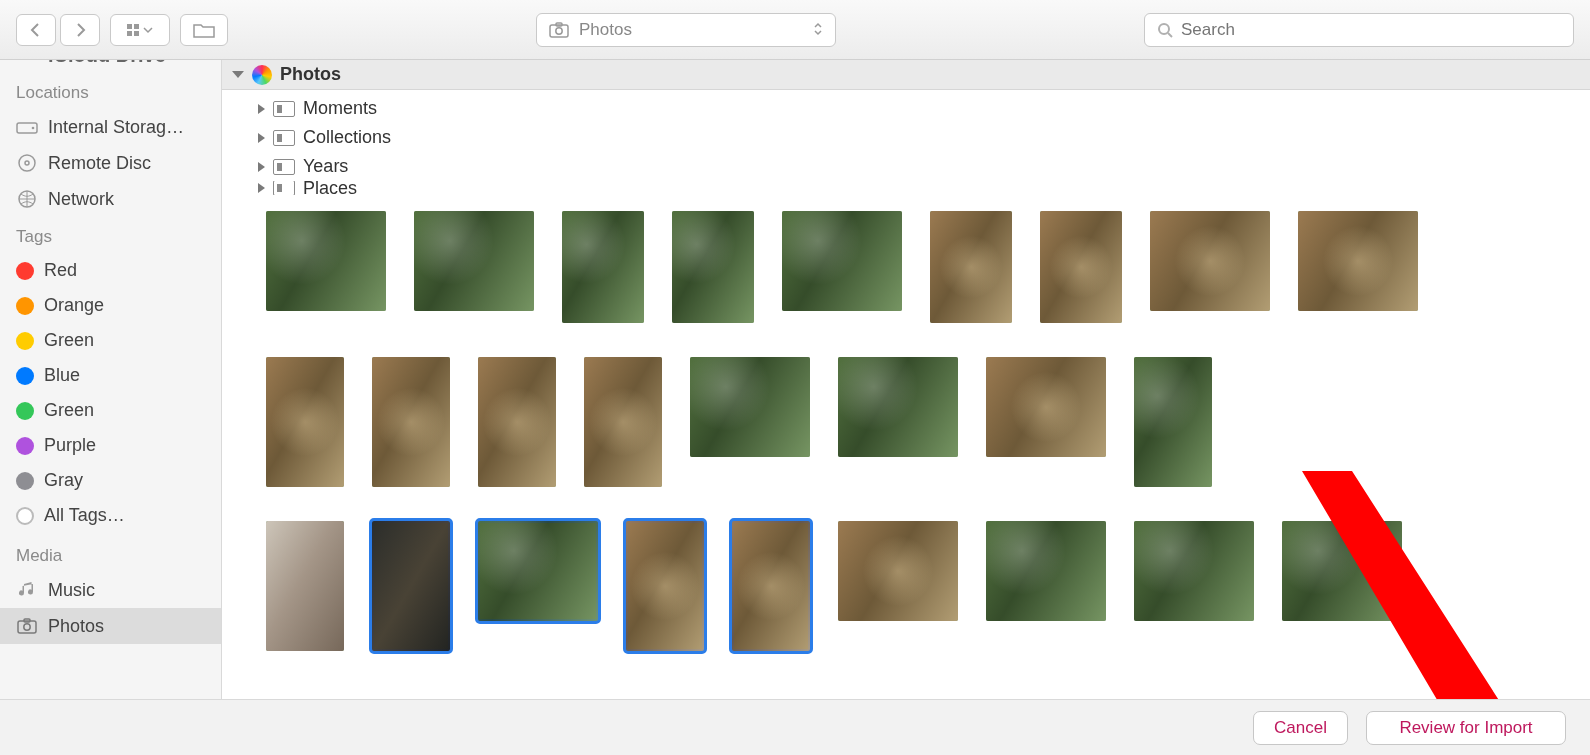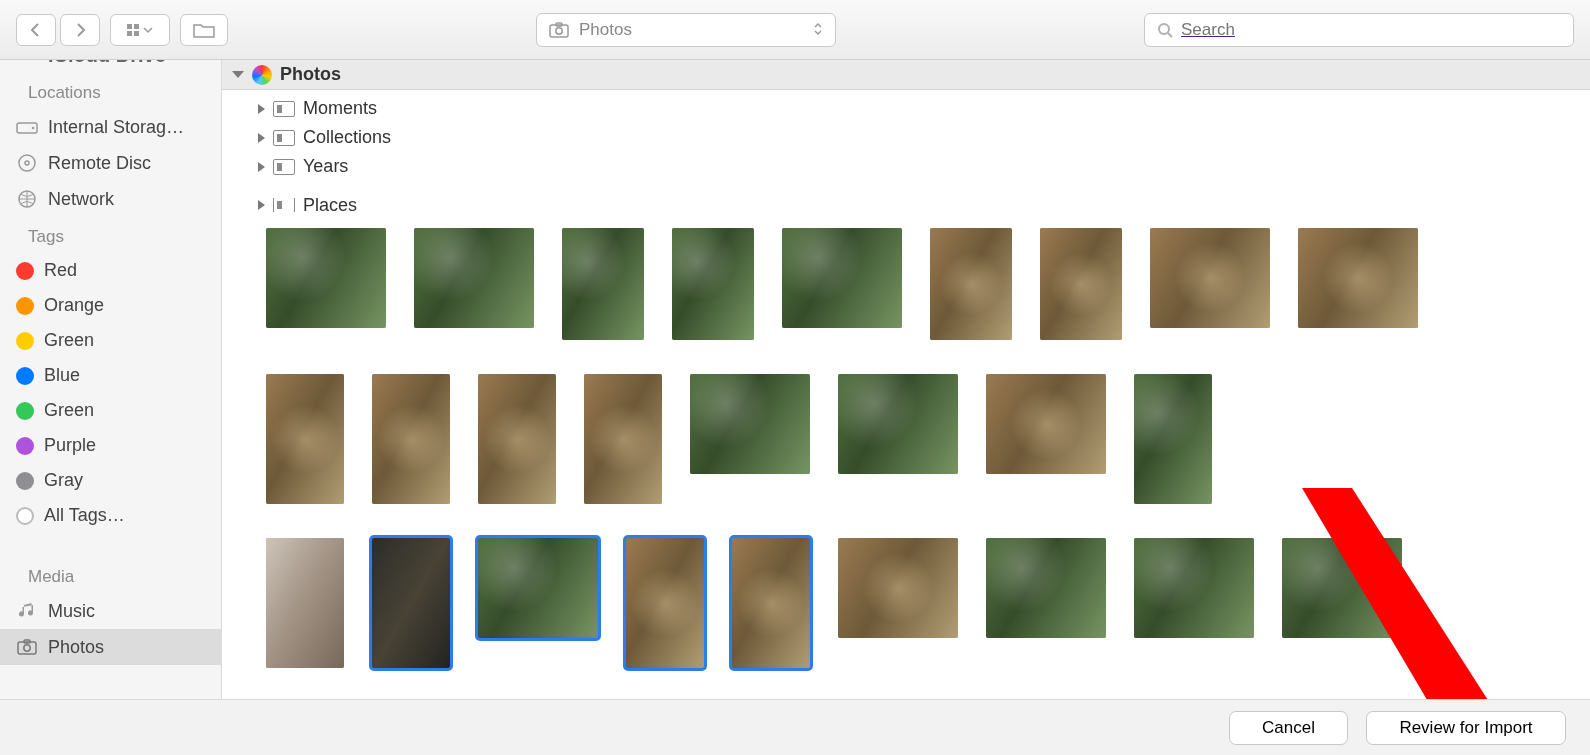--- a/index.html
+++ b/index.html
@@ -60,21 +60,21 @@
   border: 1px solid #c9c9c9;
   border-radius: 6px;
   background: #fff;
   display: flex;
   align-items: center;
   padding: 0 12px;
   color: #b0b0b0;
   gap: 8px;
 }
 .search-box input {
-  border: none; outline: none; flex: 1; font-size: 17px; color: #4c1d95; background: transparent; text-decoration: underline;
+  border: none; outline: none; flex: 1; font-size: 17px; color: #4c1d95; background: transparent;
 }
 
 
 .main { display: flex; height: calc(100% - 60px - 56px); }
 
 
 .sidebar {
   width: 222px;
   background: #f5f5f5;
   border-right: 1px solid #d9d9d9;
@@ -83,21 +83,21 @@
 }
 .sb-top-clip {
   padding: 4px 12px 10px 48px;
   font-size: 20px;
   font-weight: 600;
   color: #666;
   white-space: nowrap;
   overflow: hidden;
 }
 .sb-section-title {
-  padding: 6px 12px 6px 28px;
+  padding: 6px 12px 6px 16px;
   font-size: 17px;
   color: #8a8a8a;
   font-weight: 500;
 }
 .sb-item {
   display: flex;
   align-items: center;
   gap: 10px;
   padding: 7px 12px 7px 16px;
   font-size: 18px;
@@ -157,21 +157,21 @@
   padding: 4px 10px 4px 36px;
   font-size: 18px;
   color: #333;
 }
 .rect-icon {
   width: 22px; height: 16px; border: 1.5px solid #8a8a8a; border-radius: 2px;
   background: #fff;
   position: relative;
 }
 .rect-icon::before { content:""; position:absolute; top:3px; left:3px; width:5px; height:8px; background:#8a8a8a; }
-.partial-row { padding-left: 36px; height: 14px; overflow: hidden; margin-top: 17px; }
+.partial-row { padding-left: 36px; height: 14px; overflow: hidden; }
 
 
 .grid-wrap { flex: 1; overflow: auto; padding: 8px 16px 12px 10px; position: relative; }
 .grid-row { display: flex; gap: 28px; margin-bottom: 34px; padding-left: 34px; }
 .thumb {
   width: 120px; height: 100px;
   background: #6b8e5a;
   border-radius: 2px;
   position: relative;
   overflow: hidden;
@@ -209,22 +209,22 @@
   justify-content: flex-end;
   gap: 18px;
   padding-right: 24px;
 }
 .btn {
   height: 34px;
   border: 1px solid #c7c7c7;
   border-radius: 7px;
   background: #fff;
   font-size: 17px;
-  color: #000000;
-  padding: 0 32px;
+  color: #be185d;
+  padding: 0 20px;
   cursor: default;
 }
 .btn.primary { min-width: 200px; }
 </style>
 </head>
 <body>
 
 <div class="toolbar">
   <div class="tb-group">
     <div class="tb-btn sm">
@@ -341,21 +341,21 @@
         <div class="sb-item">
           <span class="tag-dot" style="background: rgb(142, 142, 147);"></span>
           <span>Gray</span>
         </div>
         <div class="sb-item">
           <span class="tag-dot outline"></span>
           <span>All Tags…</span>
         </div>
       </div>
 
-    <div class="sb-section-title" style="margin-top:28px">Media</div>
+    <div class="sb-section-title" style="margin-top:7px">Media</div>
     <div class="sb-item">
       <span class="sb-icon">
           <svg width="18" height="18" viewBox="0 0 18 18">
             <path d="M6 3v9a2.5 2.5 0 1 1-1.5-2.3V5L15 3v8a2.5 2.5 0 1 1-1.5-2.3V1L6 3z" fill="#9a9a9a"></path>
           </svg>
         </span>
       <span>Music</span>
     </div>
     <div class="sb-item selected">
       <span class="sb-icon">

